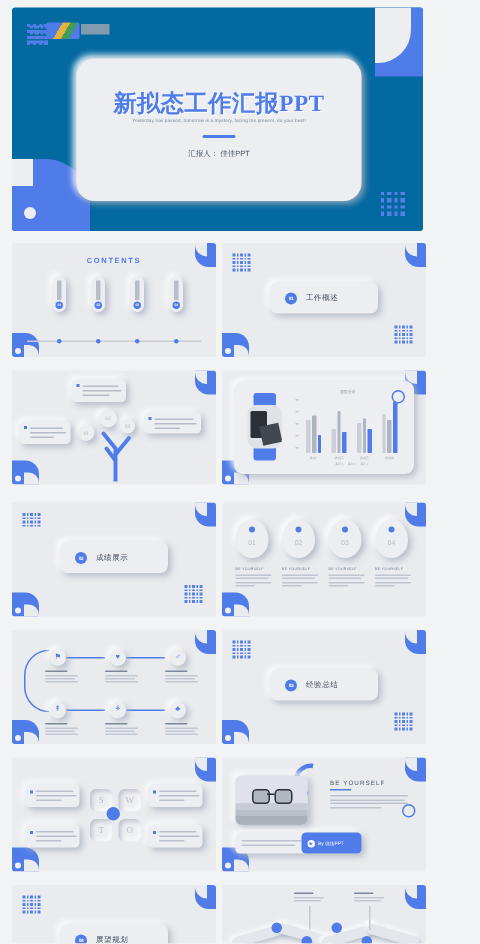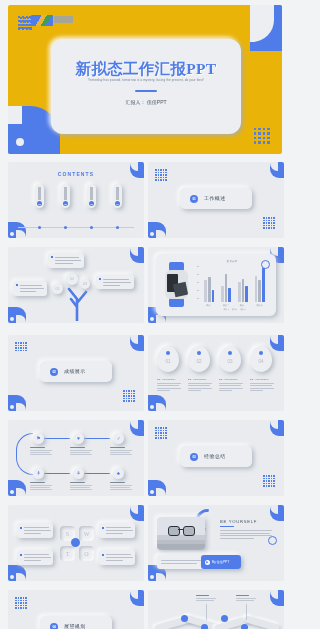--- a/index.html
+++ b/index.html
@@ -9,21 +9,21 @@
     font-family:"Liberation Sans", sans-serif;
   }
   .deck{position:relative;width:290px;height:629px;}
 
   
   .slide{
     position:absolute;
     background:#e9ebee;
     overflow:hidden;
   }
-  .slide.hero{background:#eab308;}
+  .slide.hero{background:#0369a1;}
 
   
   .corner-tr{
     position:absolute;right:0;top:0;width:14px;height:16px;
     background:#4f7ce8;
     border-bottom-left-radius:9px;
   }
   .corner-tr:after{
     content:"";position:absolute;left:0;top:0;width:8px;height:9px;
     background:#e9ebee;border-bottom-left-radius:8px;

